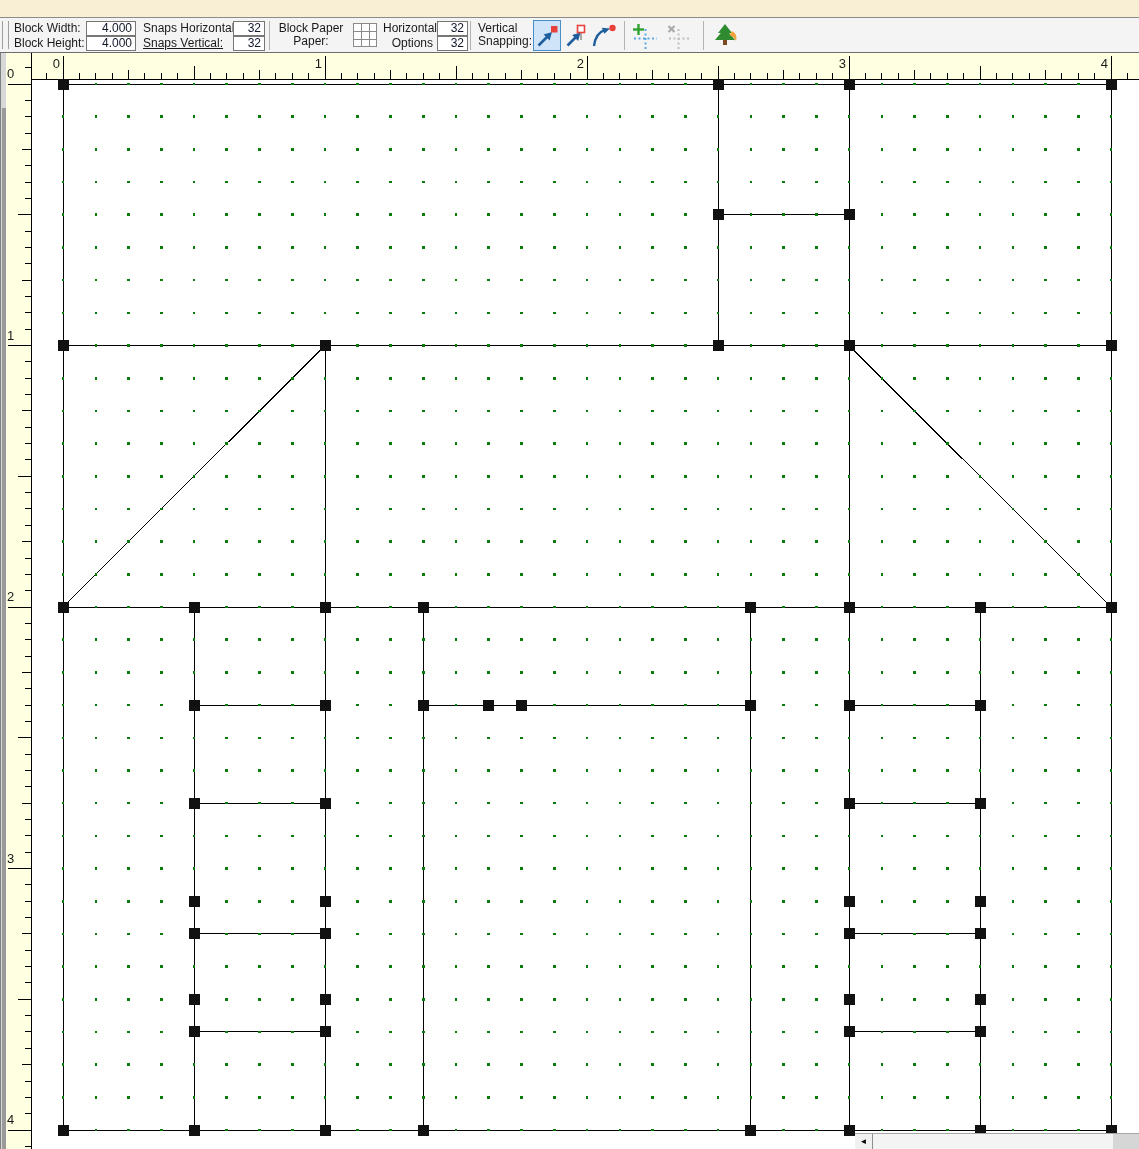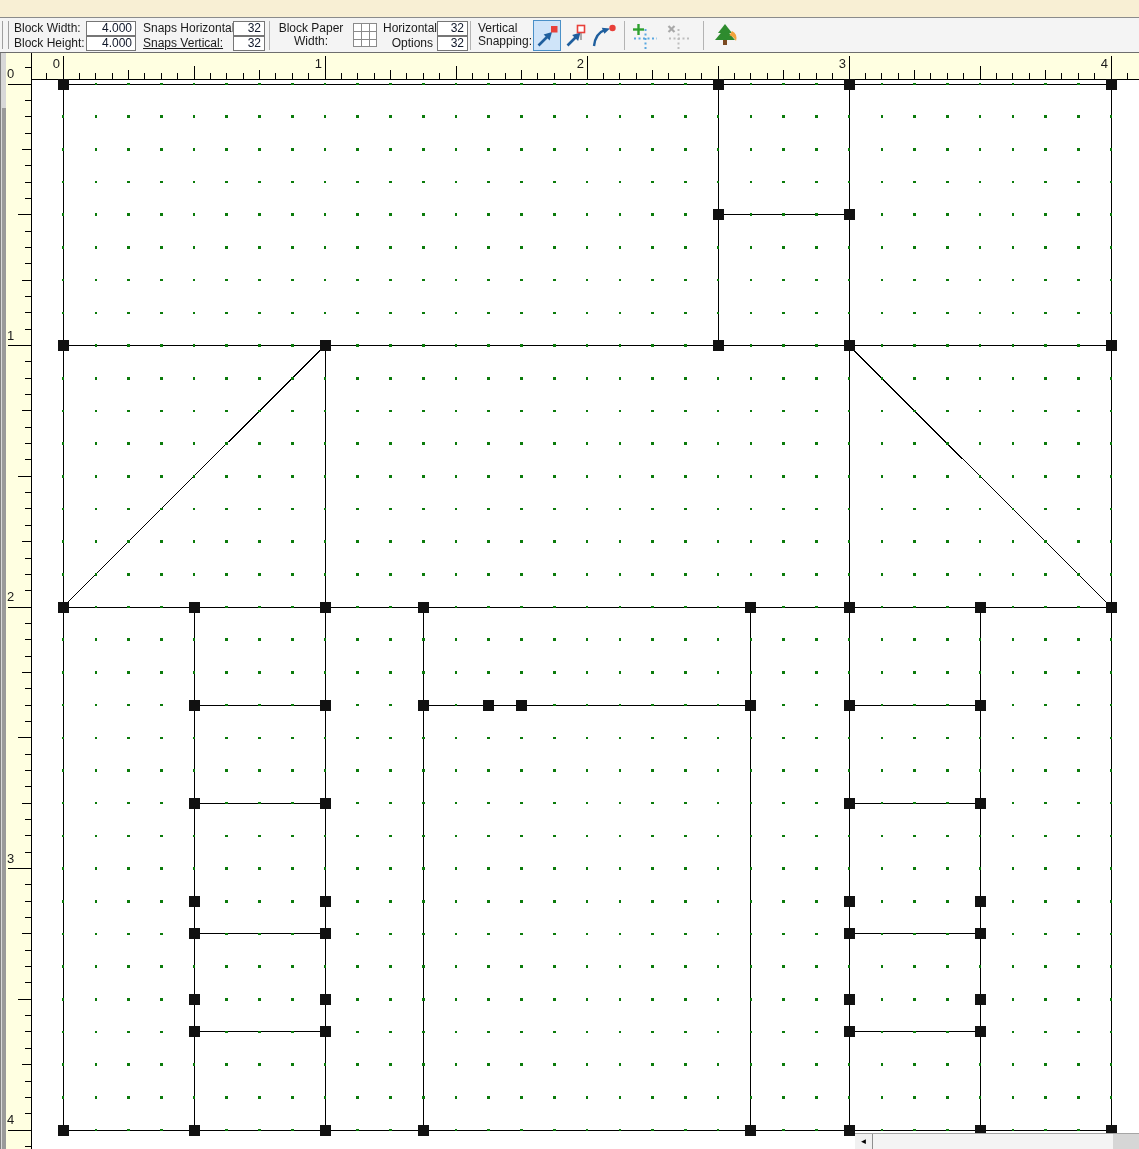--- a/index.html
+++ b/index.html
@@ -53,21 +53,21 @@
     <span class="tlabel" style="left:14px;top:19px;">Block Height:</span>
     <div class="tfield" style="left:86px;top:18px;width:45px;">4.000</div>
 
     <span class="tlabel" style="left:143px;top:4px;">Snaps Horizontal:</span>
     <div class="tfield" style="left:233px;top:3px;width:27px;">32</div>
     <span class="tlabel" style="left:143px;top:19px;text-decoration:underline;">Snaps Vertical:</span>
     <div class="tfield" style="left:233px;top:18px;width:27px;">32</div>
 
     <div class="vsep" style="left:269px;"></div>
 
-    <span class="tlabel" style="left:277px;top:4px;width:68px;text-align:center;"><span>Block Paper</span><br><span>Width:</span></span>
+    <span class="tlabel" style="left:277px;top:4px;width:68px;text-align:center;"><span>Block Paper</span><br><span>Paper:</span></span>
 
     <span style="position:absolute;left:352px;top:4px;">
       <svg viewBox="0 0 26 26" width="26" height="26">
         <g stroke="#8a8a8a" fill="#ffffff" stroke-width="1">
           <rect x="1.5" y="1.5" width="23" height="23"></rect>
           <line x1="9.5" y1="1.5" x2="9.5" y2="24.5"></line>
             <line x1="17.5" y1="1.5" x2="17.5" y2="24.5"></line>
           <line x1="1.5" y1="9.5" x2="24.5" y2="9.5"></line>
             <line x1="1.5" y1="17.5" x2="24.5" y2="17.5"></line>
         </g>

